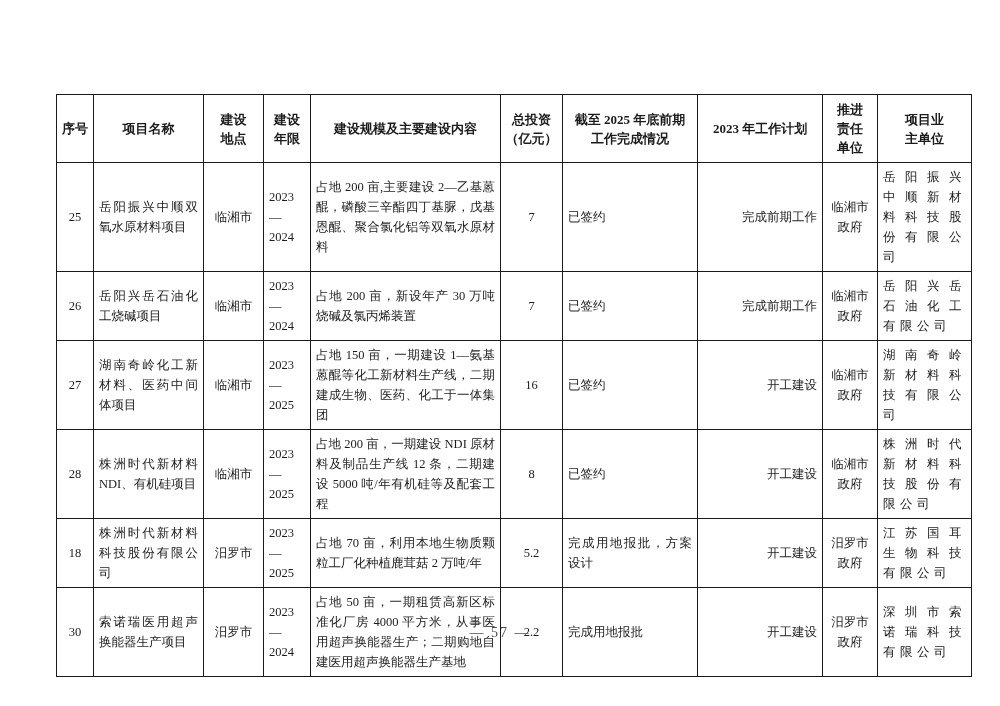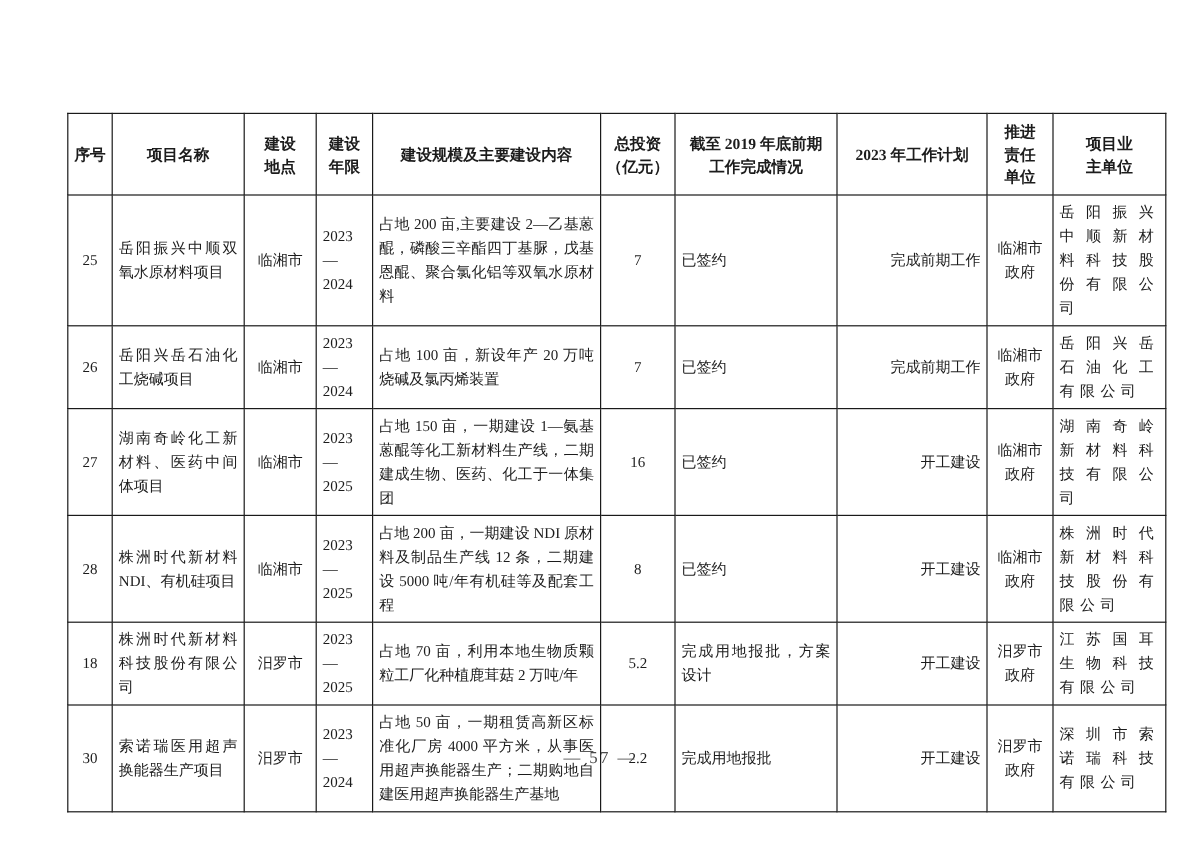--- a/index.html
+++ b/index.html
@@ -109,21 +109,21 @@
       <tr>
           <th>序号</th>
           <th>项目名称</th>
           <th>建设
 地点</th>
           <th>建设
 年限</th>
           <th>建设规模及主要建设内容</th>
           <th>总投资
 （亿元）</th>
-          <th>截至 2019 年底前期
+          <th>截至 2025 年底前期
 工作完成情况</th>
           <th>2023 年工作计划</th>
           <th>推进
 责任
 单位</th>
           <th>项目业
 主单位</th>
         </tr>
     </thead>
     <tbody>
@@ -140,21 +140,21 @@
           <td class="cell-responsible">临湘市
 政府</td>
           <td class="cell-owner">岳阳振兴中顺新材料科技股份有限公司</td>
         </tr>
         <tr class="row-1">
           <td class="cell-no">26</td>
           <td class="cell-name">岳阳兴岳石油化工烧碱项目</td>
           <td class="cell-location">临湘市</td>
           <td class="cell-years">2023—
 2024</td>
-          <td class="cell-content">占地 100 亩，新设年产 20 万吨烧碱及氯丙烯装置</td>
+          <td class="cell-content">占地 200 亩，新设年产 30 万吨烧碱及氯丙烯装置</td>
           <td class="cell-investment">7</td>
           <td class="cell-progress">已签约</td>
           <td class="cell-plan">完成前期工作</td>
           <td class="cell-responsible">临湘市
 政府</td>
           <td class="cell-owner">岳阳兴岳石油化工有限公司</td>
         </tr>
         <tr class="row-2">
           <td class="cell-no">27</td>
           <td class="cell-name">湖南奇岭化工新材料、医药中间体项目</td>

